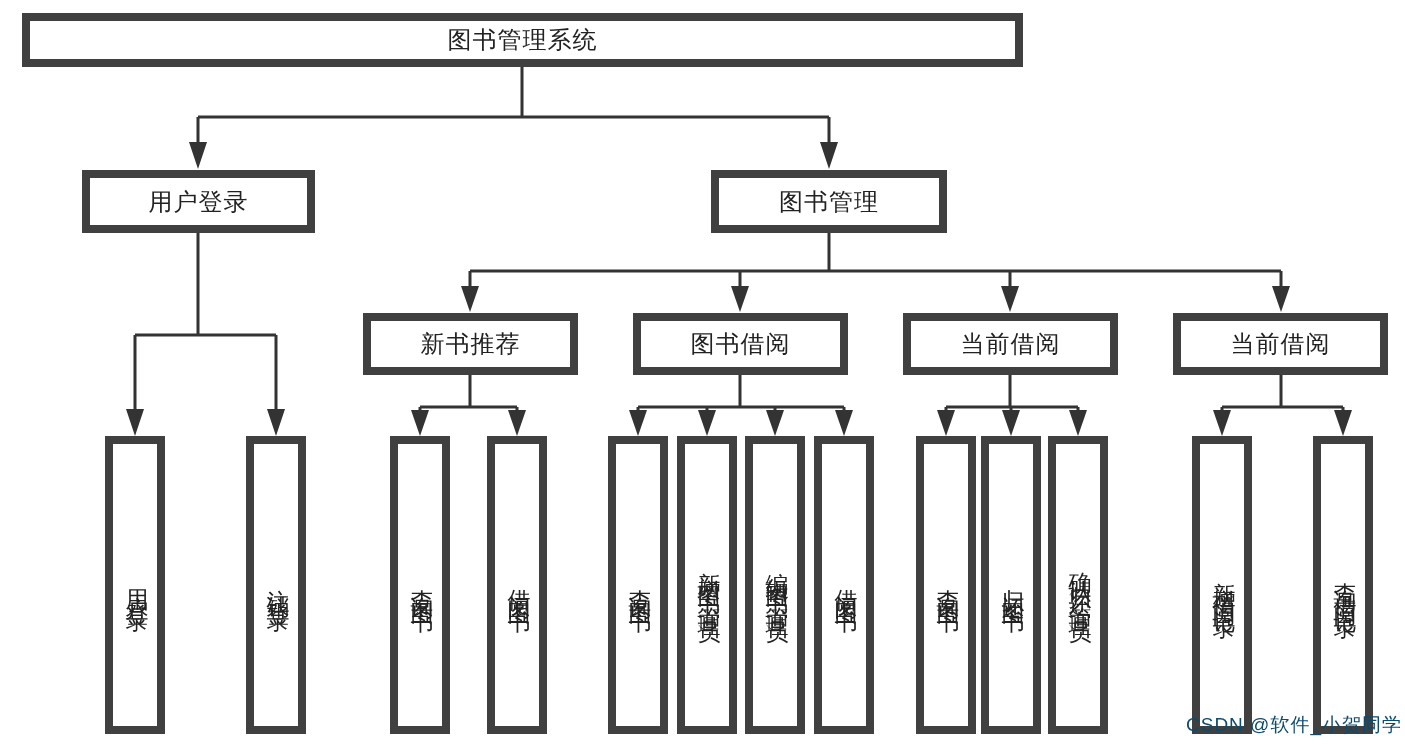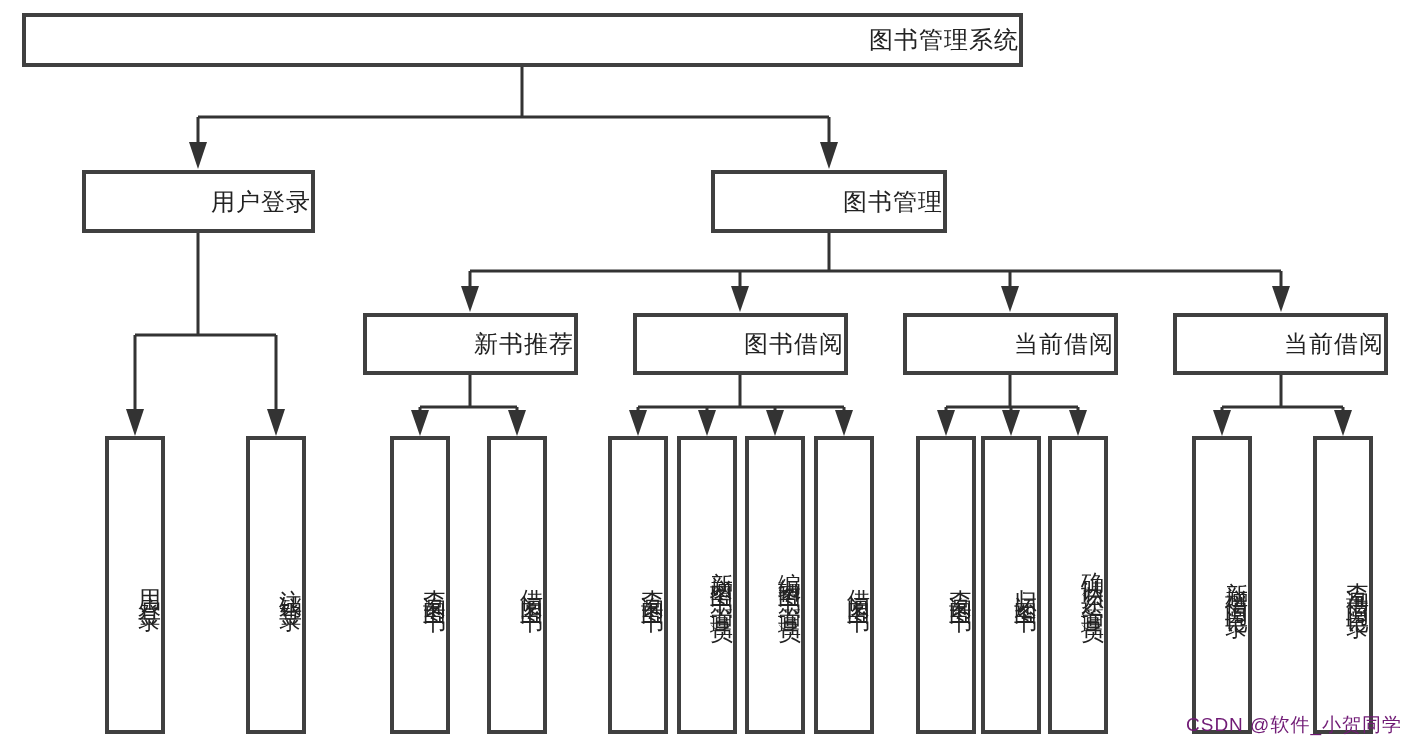--- a/index.html
+++ b/index.html
@@ -18,47 +18,48 @@
   svg.connectors {
     position: absolute;
     left: 0;
     top: 0;
     z-index: 1;
   }
   .node {
     position: absolute;
     box-sizing: border-box;
     background: #ffffff;
-    border: 4px solid #404040;
+    border: 8px solid #404040;
     display: flex;
     align-items: center;
-    justify-content: flex-end;
+    justify-content: center;
     z-index: 2;
     color: #222222;
+    font-family: Liberation Mono, monospace;
   }
   .h-node span {
     font-size: 24px;
     letter-spacing: 1px;
     white-space: nowrap;
     color: #222222;
   }
   .v-node span {
     writing-mode: vertical-rl;
     text-orientation: mixed;
     font-size: 23px;
     letter-spacing: 7px;
     line-height: 1;
     color: #222222;
   }
   .watermark {
     position: absolute;
     left: 1186px;
     top: 712px;
     font-size: 19px;
-    color: #701a75;
+    color: #0c4a6e;
     white-space: nowrap;
     z-index: 3;
     letter-spacing: 1px;
   }
 </style>
 </head>
 <body>
 
 <div class="canvas">
 

